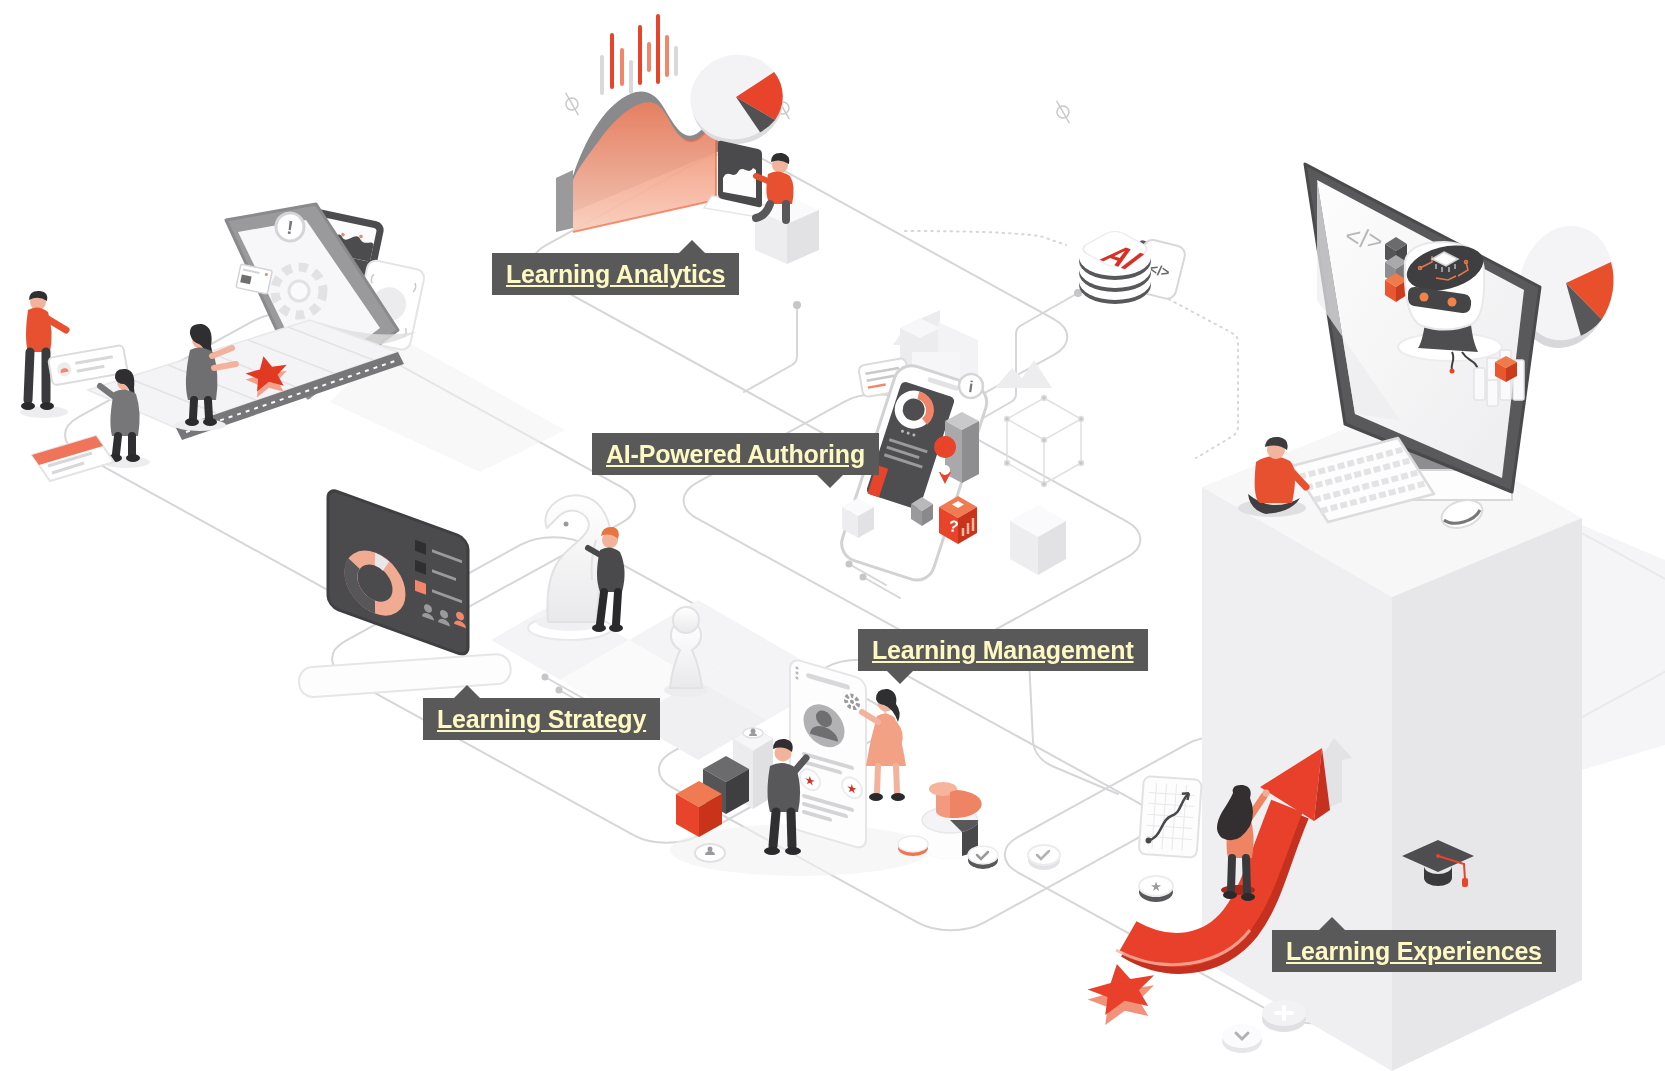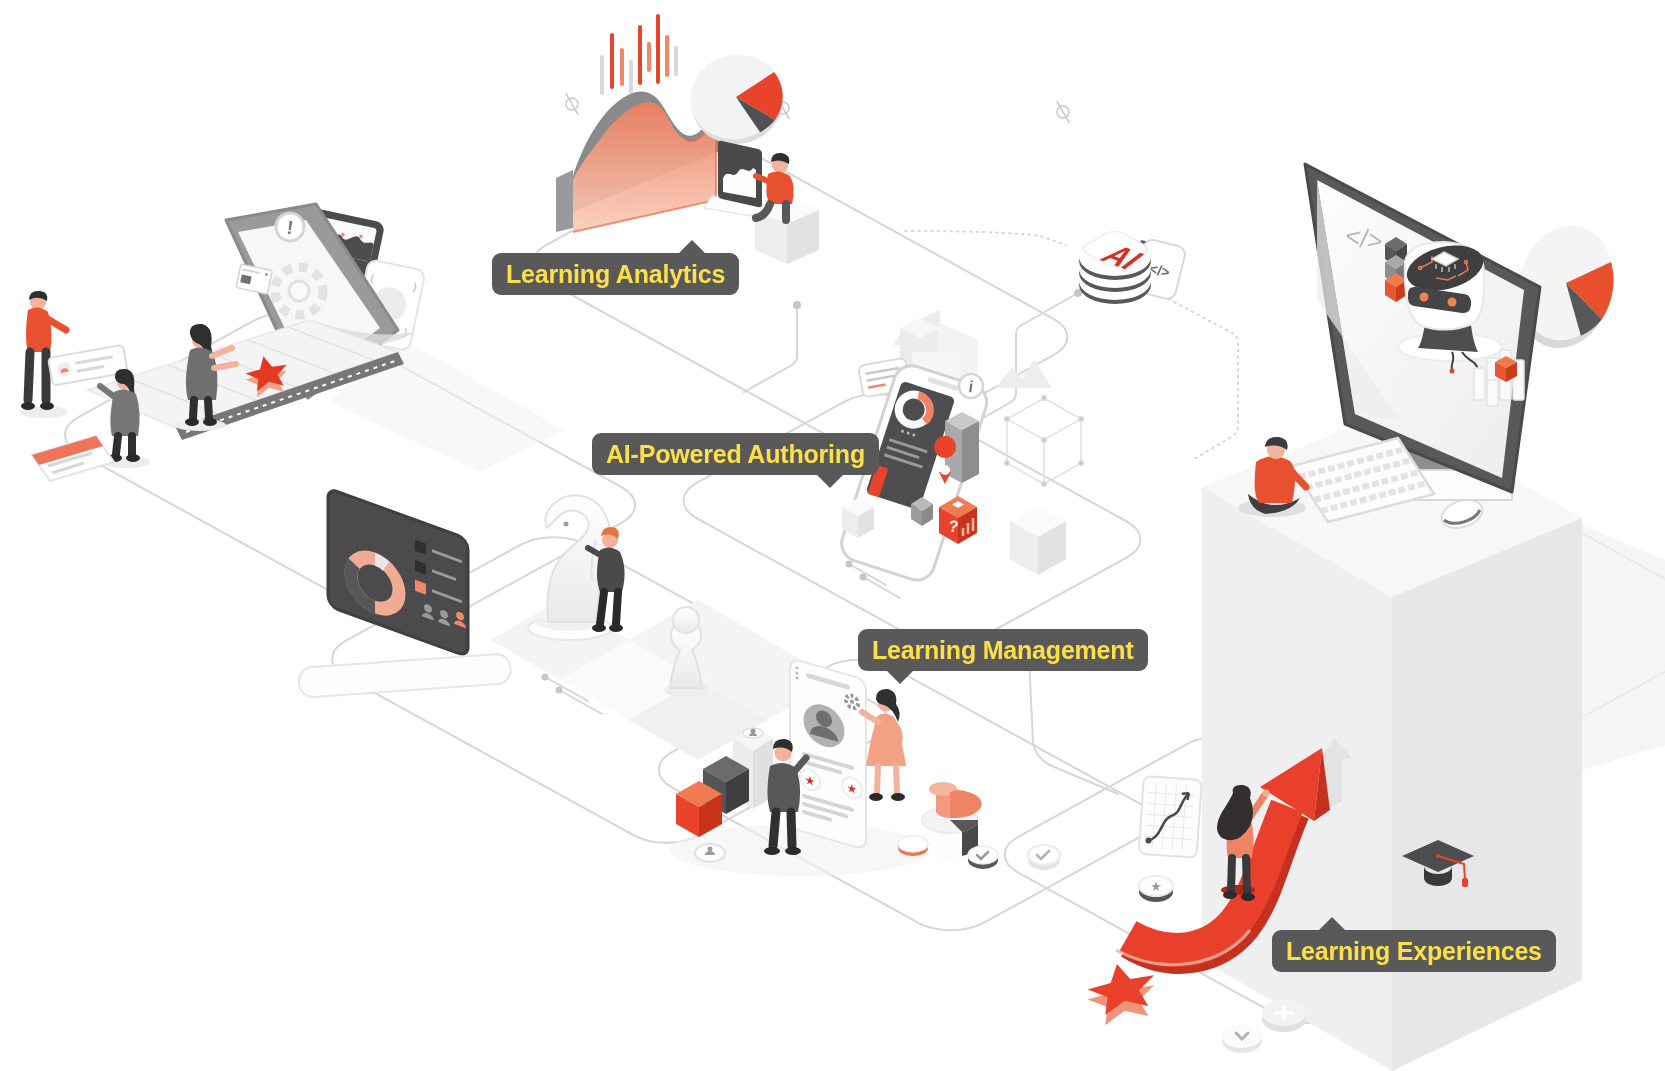--- a/index.html
+++ b/index.html
@@ -1,21 +1,21 @@
 <!DOCTYPE html>
 <html><head>
 <meta charset="utf-8">
 <style>
   html,body{margin:0;padding:0;background:#fff;}
   #stage{position:relative;width:1665px;height:1071px;background:#ffffff;overflow:hidden;
          font-family:"Liberation Sans",sans-serif;}
   #stage svg{position:absolute;left:0;top:0;}
-  .tag{position:absolute;background:#595959;color:#fde047;font-weight:700;font-size:25px;
-       line-height:28px;padding:7px 14px;border-radius:9px;white-space:nowrap;z-index:5;
-       letter-spacing:-0.2px;}
+  .tag{position:absolute;background:#595959;color:#fef9c3;font-weight:700;font-size:25px;
+       line-height:28px;padding:7px 14px;border-radius:0;white-space:nowrap;z-index:5;
+       letter-spacing:-0.2px;text-decoration:underline;}
   .pt{position:absolute;width:28px;height:14px;background:#595959;
       clip-path:polygon(50% 0,100% 100%,0 100%);}
   .pt-up{top:-13px;}
   .pt-down{bottom:-13px;transform:scaleY(-1);}
   .lbl-analytics{left:492px;top:253px;}   .lbl-analytics .pt{left:186px;}
   .lbl-elearning{left:153px;top:453px;}   .lbl-elearning .pt{left:22px;}
   .lbl-authoring{left:592px;top:433px;}   .lbl-authoring .pt{left:224px;}
   .lbl-aidriven{left:1132px;top:372px;}   .lbl-aidriven .pt{left:190px;}
   .lbl-strategy{left:423px;top:698px;}    .lbl-strategy .pt{left:30px;}
   .lbl-management{left:858px;top:629px;}  .lbl-management .pt{left:28px;}
@@ -688,15 +688,16 @@
     <g>
       <ellipse cx="1242" cy="1041" rx="20" ry="12" fill="#e6e6e8"></ellipse>
       <ellipse cx="1242" cy="1036" rx="20" ry="12" fill="#fbfbfd"></ellipse>
       <path d="M1236,1033 l6,6 l6,-6" fill="none" stroke="#b2b2b4" stroke-width="3" stroke-linecap="round"></path>
     </g>
   </g>
 </svg>
 
   <div class="tag lbl-analytics"><span class="pt pt-up"></span><span>Learning Analytics</span></div>
   <div class="tag lbl-authoring"><span class="pt pt-down"></span><span>AI-Powered Authoring</span></div>
+  <div class="tag lbl-strategy"><span class="pt pt-up"></span><span>Learning Strategy</span></div>
   <div class="tag lbl-management"><span class="pt pt-down"></span><span>Learning Management</span></div>
   <div class="tag lbl-experiences"><span class="pt pt-up"></span><span>Learning Experiences</span></div>
 </div>
 
 </body></html>

